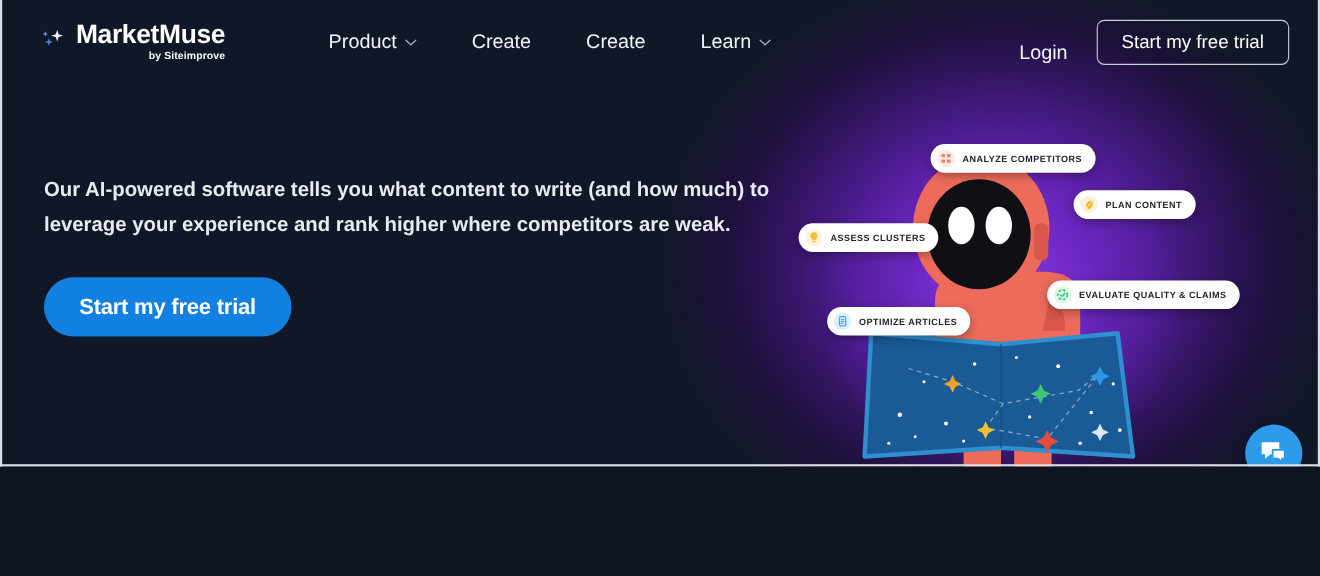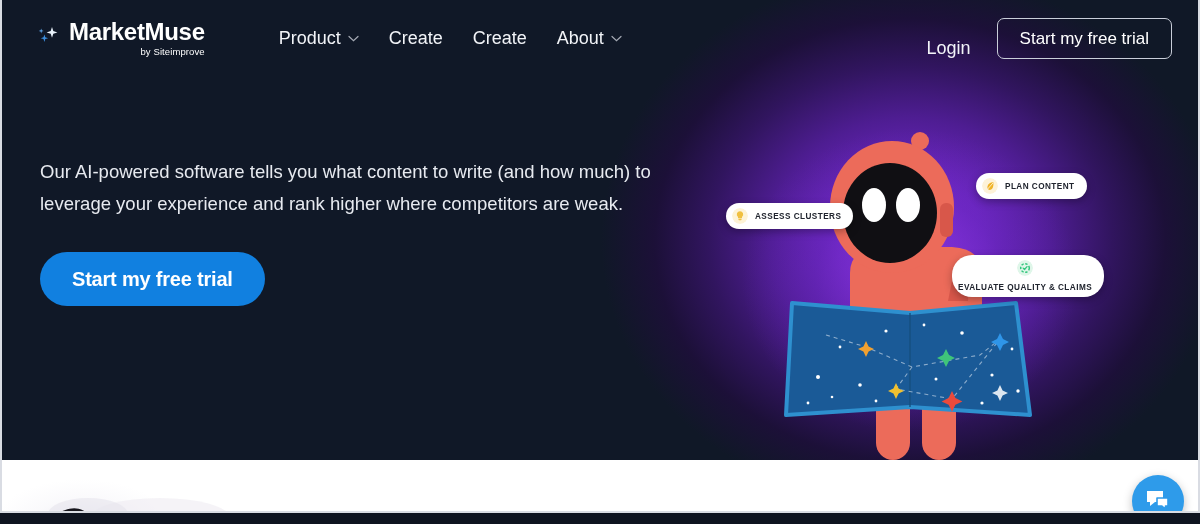--- a/index.html
+++ b/index.html
@@ -3,21 +3,21 @@
 <meta charset="utf-8">
 <title>MarketMuse</title>
 <style>
   * { margin:0; padding:0; box-sizing:border-box; }
   html,body { width:1200px; height:524px; overflow:hidden; }
   body {
     font-family:"Liberation Sans", sans-serif;
     background:#0e1420;
     position:relative;
   }
-  .page { position:absolute; inset:0; width:1200px; height:513px; overflow:hidden; background:#ffffff; }
+  .page { position:absolute; inset:0; width:1200px; height:424px; overflow:hidden; background:#ffffff; }
 
   
   .hero {
     position:absolute; left:0; top:0; width:1200px; height:460px;
     background:#101827;
     overflow:hidden;
   }
   .hero-glow {
     position:absolute;
     left:560px; top:-40px; width:700px; height:560px;
@@ -40,25 +40,25 @@
     padding:0 28px 0 36px;
   }
   .logo { display:flex; align-items:flex-start; gap:7px; cursor:pointer; }
   .logo-sparkles { width:26px; height:26px; margin-top:5px; flex:none; }
   .logo-text-wrap { display:flex; flex-direction:column; line-height:1; }
   .logo-name {
     color:#ffffff; font-size:24px; font-weight:700; letter-spacing:-.3px;
     font-family:"Liberation Sans", sans-serif;
   }
   .logo-sub {
-    color:#ffffff; font-size:9.5px; font-weight:400; letter-spacing:.1px;
+    color:#ffffff; font-size:9.5px; font-weight:700; letter-spacing:.1px;
     text-align:right; margin-top:3px;
   }
 
-  .nav { display:flex; align-items:center; gap:30px; margin-left:74px; }
+  .nav { display:flex; align-items:center; gap:50px; margin-left:94px; }
   .nav-item {
     color:#f2f4f8; font-size:18px; font-weight:400;
     display:flex; align-items:center; gap:7px; cursor:pointer;
   }
   .chev { width:11px; height:7px; opacity:.75; }
 
   .header-right { margin-left:auto; display:flex; align-items:flex-end; gap:26px; }
   .login-link { color:#f2f4f8; font-size:18px; cursor:pointer; }
   .trial-outline {
     border:1px solid #c9ced9; border-radius:7px;
@@ -69,21 +69,21 @@
 
   
   .hero-copy { position:absolute; left:40px; top:128px; width:700px; z-index:20; }
   .h1 {
     font-size:50px; font-weight:700; color:#ffffff;
     letter-spacing:-1.2px; line-height:1.06;
   }
   .h1 .accent { color:#1a82e8; }
   .sub {
     margin-top:28px; color:#e7eaf0; font-size:18.5px; line-height:1.72;
-    max-width:660px; font-weight:400;
+    max-width:660px; font-weight:700;
   }
   .cta {
     display:inline-block; margin-top:32px;
     background:#1180e0; color:#ffffff;
     font-size:20px; font-weight:700;
     padding:17px 32px; border:none; border-radius:30px; cursor:pointer;
     font-family:"Liberation Sans", sans-serif; line-height:1;
     letter-spacing:-.2px;
   }
 
@@ -163,21 +163,21 @@
           <path d="M1 1.5 L5.5 5.7 L10 1.5" stroke="#d7dbe4" stroke-width="1.2" fill="none" stroke-linecap="round"></path>
         </svg>
       </div>
       <div class="nav-item">
         <span>Create</span>
       </div>
       <div class="nav-item">
         <span>Create</span>
       </div>
       <div class="nav-item">
-        <span>About</span>
+        <span>Learn</span>
         <svg class="chev" viewBox="0 0 11 7">
           <path d="M1 1.5 L5.5 5.7 L10 1.5" stroke="#d7dbe4" stroke-width="1.2" fill="none" stroke-linecap="round"></path>
         </svg>
       </div>
     </div>
 
     <div class="header-right">
       <div class="login-link">Login</div>
       <button class="trial-outline">Start my free trial</button>
     </div>
@@ -241,48 +241,66 @@
           <circle cx="176" cy="316" r="1.4"></circle>
             <circle cx="282" cy="318" r="1.6"></circle>
           <circle cx="132" cy="312" r="1.3"></circle>
             <circle cx="318" cy="306" r="1.7"></circle>
         </g>
         <path d="M300 300 l2.6 5.4 5.4 2.6 -5.4 2.6 -2.6 5.4 -2.6 -5.4 -5.4 -2.6 5.4 -2.6 Z" fill="#ffffff" opacity=".85"></path>
       </g>
     </svg>
   </div>
 
+  <div class="chip" style="left:846px; top:131px;">
+    <svg class="chip-ic" viewBox="0 0 16 16">
+      <circle cx="8" cy="8" r="8" fill="#fde8e4"></circle>
+      <rect x="4" y="4" width="3" height="3" rx=".6" fill="#ef7c68"></rect>
+      <rect x="9" y="4" width="3" height="3" rx=".6" fill="#ef7c68"></rect>
+      <rect x="4" y="9" width="3" height="3" rx=".6" fill="#ef7c68"></rect>
+      <rect x="9" y="9" width="3" height="3" rx=".6" fill="#ef7c68"></rect>
+    </svg>
+    <span class="chip-label">ANALYZE COMPETITORS</span>
+  </div>
 
   <div class="chip" style="left:976px; top:173px;">
     <svg class="chip-ic" viewBox="0 0 16 16">
       <circle cx="8" cy="8" r="8" fill="#fdf2d8"></circle>
       <path d="M11.4 4.3 q-5.2 .2 -6 4.4 q-.3 1.6 .7 2.6 q1.4 1.2 3.1 .2 q2.6 -1.6 2.2 -7.2 Z" fill="#f0b429"></path>
       <path d="M10.8 5.2 L5.6 11.1" stroke="#fdf2d8" stroke-width=".9" stroke-linecap="round"></path>
     </svg>
     <span class="chip-label">PLAN CONTENT</span>
   </div>
 
   <div class="chip" style="left:726px; top:203px;">
     <svg class="chip-ic" viewBox="0 0 16 16">
       <circle cx="8" cy="8" r="8" fill="#fdf3d6"></circle>
       <path d="M8 3.2 a3.2 3.2 0 0 1 2 5.7 l0 1.3 -4 0 0 -1.3 A3.2 3.2 0 0 1 8 3.2 Z" fill="#f0c040"></path>
       <rect x="6.4" y="10.8" width="3.2" height="1.5" rx=".7" fill="#f0c040"></rect>
     </svg>
     <span class="chip-label">ASSESS CLUSTERS</span>
   </div>
 
-  <div class="chip" style="left:952px; top:255px;flex-direction:column;">
+  <div class="chip" style="left:952px; top:255px;">
     <svg class="chip-ic" viewBox="0 0 16 16">
       <circle cx="8" cy="8" r="8" fill="#dff6e9"></circle>
       <circle cx="8" cy="8" r="4.3" fill="none" stroke="#35c77f" stroke-width="1.5" stroke-dasharray="2.4 1.6"></circle>
       <path d="M6.2 8.1 L7.5 9.5 L10 6.6" stroke="#35c77f" stroke-width="1.3" fill="none" stroke-linecap="round" stroke-linejoin="round"></path>
     </svg>
     <span class="chip-label">EVALUATE QUALITY &amp; CLAIMS</span>
   </div>
 
+  <div class="chip" style="left:752px; top:279px;">
+    <svg class="chip-ic" viewBox="0 0 16 16">
+      <circle cx="8" cy="8" r="8" fill="#ddeefc"></circle>
+      <rect x="5.2" y="3.8" width="5.6" height="8.4" rx="1" fill="none" stroke="#4aa8ef" stroke-width="1.2"></rect>
+      <path d="M6.8 6.4 L9.2 6.4 M6.8 8.2 L9.2 8.2 M6.8 10 L8.4 10" stroke="#4aa8ef" stroke-width="1" stroke-linecap="round"></path>
+    </svg>
+    <span class="chip-label">OPTIMIZE ARTICLES</span>
+  </div>
 
 
   <div class="white-sec">
     <div class="blob-glow"></div>
     <svg width="300" height="90" viewBox="0 0 300 90" style="position:absolute;left:10px;top:-4px;">
       <ellipse cx="150" cy="62" rx="70" ry="20" fill="#eceaf1" opacity=".55"></ellipse>
       <ellipse cx="78" cy="58" rx="40" ry="16" fill="#e6e4ec" opacity=".6"></ellipse>
       <path d="M36 88 q-6 -22 14 -32 q20 -10 32 6 q10 14 -4 26 Z" fill="#17161d"></path>
       <ellipse cx="68" cy="62" rx="5" ry="6" fill="#d020c8" transform="rotate(-25 68 62)"></ellipse>
       <ellipse cx="51" cy="79" rx="4.5" ry="5.5" fill="#d020c8" transform="rotate(-25 51 79)"></ellipse>

